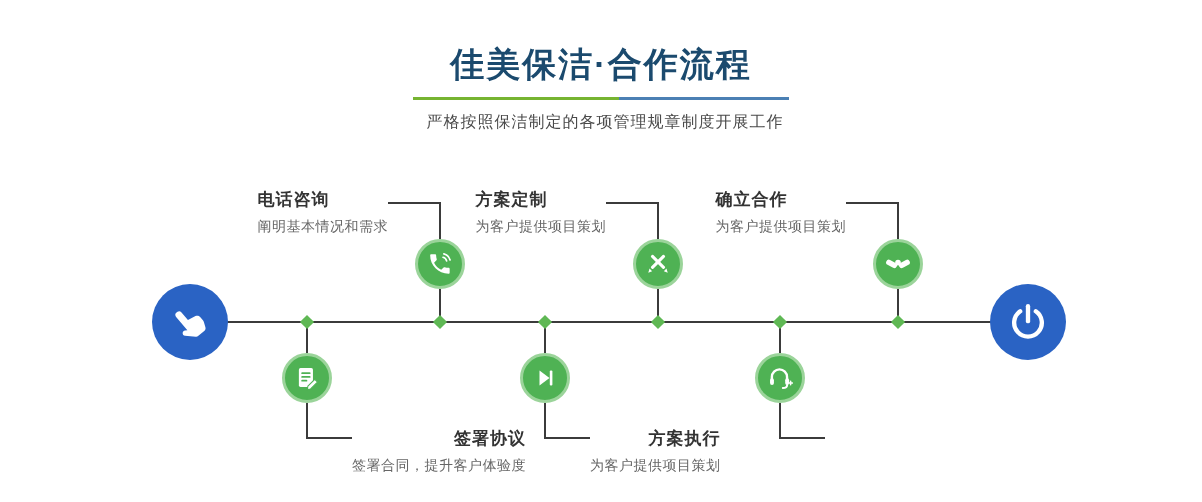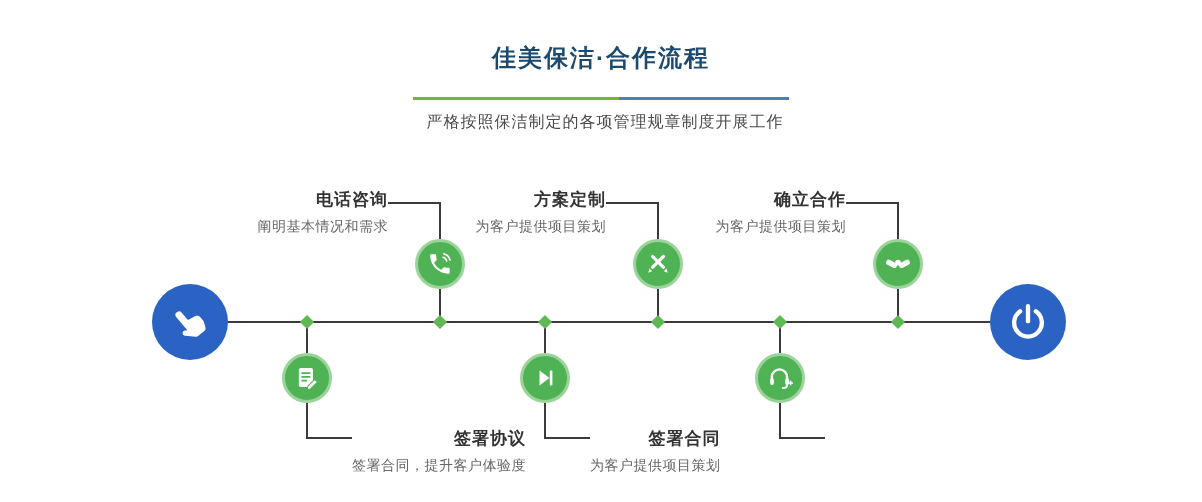--- a/index.html
+++ b/index.html
@@ -2,37 +2,37 @@
 <html><head>
 <meta charset="utf-8">
 <style>
   html,body{margin:0;padding:0;background:#fff;}
   .canvas{
     position:relative;width:1202px;height:502px;background:#ffffff;overflow:hidden;
     font-family:"Liberation Sans","DejaVu Sans",sans-serif;
   }
   .page-title{
     position:absolute;left:0;right:0;top:42px;margin:0;text-align:center;
-    font-size:24px;font-weight:bold;color:#1b4a6e;letter-spacing:2px;
+    font-size:34px;font-weight:bold;color:#1b4a6e;letter-spacing:2px;
   }
   .divider{position:absolute;top:97px;left:413px;width:376px;height:3px;display:flex;}
   .divider .seg-green{width:206px;background:#76b431;}
   .divider .seg-blue{flex:1;background:#4b80b4;}
   .subtitle{
     position:absolute;left:0;right:0;top:112px;text-align:center;
     font-size:16px;color:#4a4a4a;letter-spacing:1px;margin-left:8px;
   }
   .main-line{position:absolute;left:190px;top:321px;width:838px;height:2px;background:#3b3b3b;}
   .line{position:absolute;background:#3b3b3b;}
   .diamond{position:absolute;width:10px;height:10px;background:#5fb854;transform:rotate(45deg);}
   .node{position:absolute;border-radius:50%;display:flex;align-items:center;justify-content:center;box-sizing:content-box;}
   .node.green{width:44px;height:44px;background:#4fb254;border:3px solid #9bd49a;}
   .node.blue{width:76px;height:76px;background:#2a63c4;}
   .icon{display:flex;align-items:center;justify-content:center;line-height:0;}
-  .step-top{position:absolute;text-align:right;}
+  .step-top{position:absolute;}
   .step-bottom{position:absolute;text-align:right;}
   .step-title{font-size:17px;font-weight:bold;color:#333333;letter-spacing:1px;}
   .step-desc{font-size:14px;color:#666666;margin-top:7px;white-space:nowrap;letter-spacing:0.5px;}
 </style>
 </head>
 <body>
 
 <div class="canvas">
 
   <h1 class="page-title">佳美保洁·合作流程</h1>
@@ -175,17 +175,17 @@
   <div class="step-top" style="right:356px;top:188px">
     <div class="step-title">确立合作</div>
     <div class="step-desc">为客户提供项目策划</div>
   </div>
 
   <div class="step-bottom" style="left:352px;top:427px">
     <div class="step-title">签署协议</div>
     <div class="step-desc">签署合同，提升客户体验度</div>
   </div>
   <div class="step-bottom" style="left:590px;top:427px">
-    <div class="step-title">签署合同</div>
+    <div class="step-title">方案执行</div>
     <div class="step-desc">为客户提供项目策划</div>
   </div>
 
 </div>
 
 </body></html>

